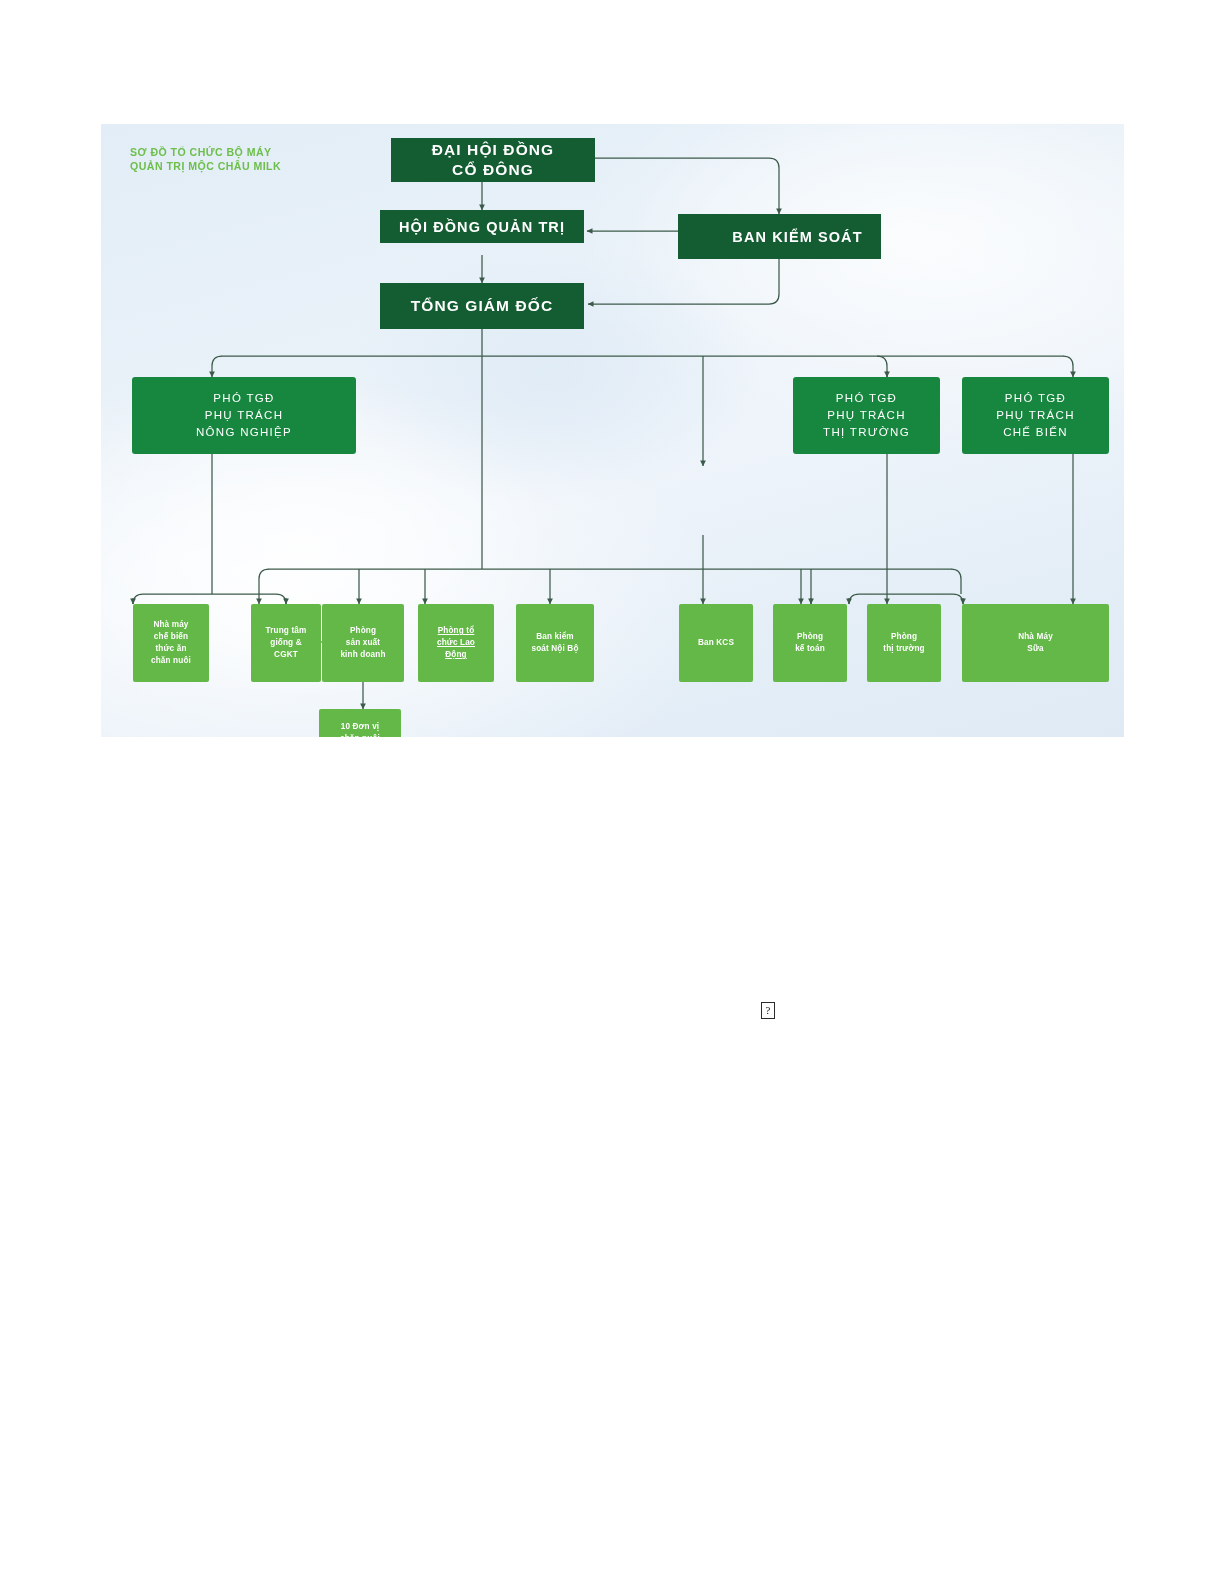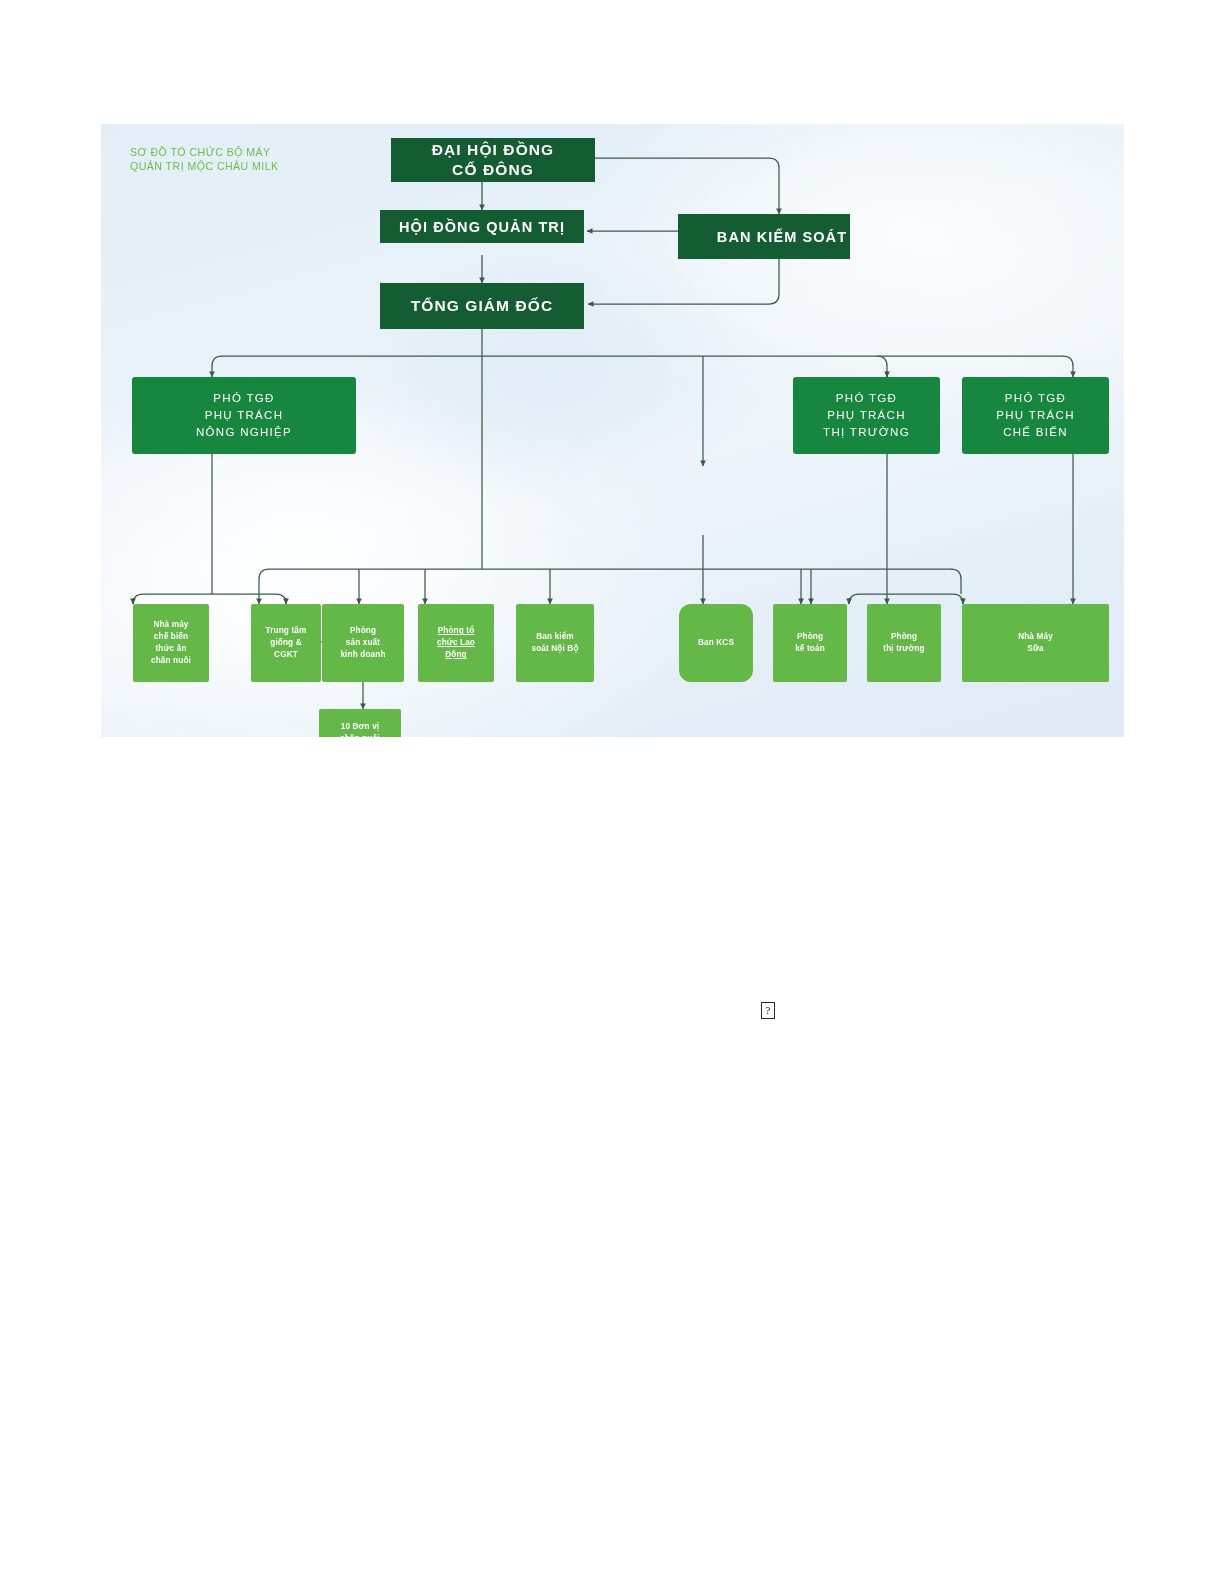--- a/index.html
+++ b/index.html
@@ -56,21 +56,21 @@
     height: 613px;
   }
 
   
   #org-title {
     position: absolute;
     left: 29px;
     top: 22px;
     line-height: 1.32;
     font-size: 10.6px;
-    font-weight: normal;
+    font-weight: bold;
     letter-spacing: 0.45px;
     color: #6dbe4a;
     white-space: pre-line;
   }
 
   
   .node {
     position: absolute;
     display: flex;
     align-items: center;
@@ -212,21 +212,21 @@
 
   <div class="node dark" style="left:290px; top:14px; width:204px; height:44px; font-size:15.5px; line-height:1.3;">
     <span>ĐẠI HỘI ĐỒNG
 CỔ ĐÔNG</span>
   </div>
 
   <div class="node dark" style="left:279px; top:86px; width:204px; height:33px; font-size:14.5px;">
     <span>HỘI ĐỒNG QUẢN TRỊ</span>
   </div>
 
-  <div class="node dark" style="left:577px; top:90px; width:172px; height:45px; font-size:14.5px;padding-left:36px;">
+  <div class="node dark" style="left:577px; top:90px; width:203px; height:45px; font-size:14.5px;padding-left:36px;">
     <span>BAN KIỂM SOÁT</span>
   </div>
 
   <div class="node dark" style="left:279px; top:159px; width:204px; height:46px; font-size:15.5px;">
     <span>TỔNG GIÁM ĐỐC</span>
   </div>
 
   <div class="node mid" style="left:31px; top:253px; width:224px; height:77px; font-size:11.5px; border-radius:3px;">
     <span>PHÓ TGĐ
 PHỤ TRÁCH
@@ -269,21 +269,21 @@
     <span>Phòng tổ
 chức Lao
 Động</span>
   </div>
 
   <div class="node leaf" style="left:409px; top:480px; width:78px; height:78px; border-radius:2px;margin-left:6px;">
     <span>Ban kiểm
 soát Nội Bộ</span>
   </div>
 
-  <div class="node leaf" style="left:578px; top:480px; width:74px; height:78px; border-radius:12px;text-align:center;">
+  <div class="node leaf" style="left:578px; top:480px; width:74px; height:78px; border-radius:2px;text-align:center;">
     <span>Ban KCS</span>
   </div>
 
   <div class="node leaf" style="left:672px; top:480px; width:74px; height:78px; border-radius:2px;">
     <span>Phòng
 kế toán</span>
   </div>
 
   <div class="node leaf" style="left:766px; top:480px; width:74px; height:78px; border-radius:2px;">
     <span>Phòng

